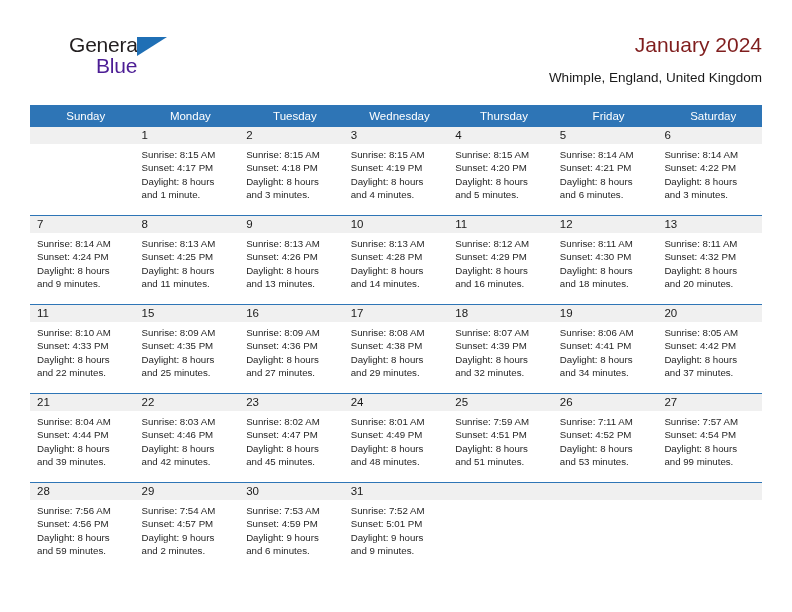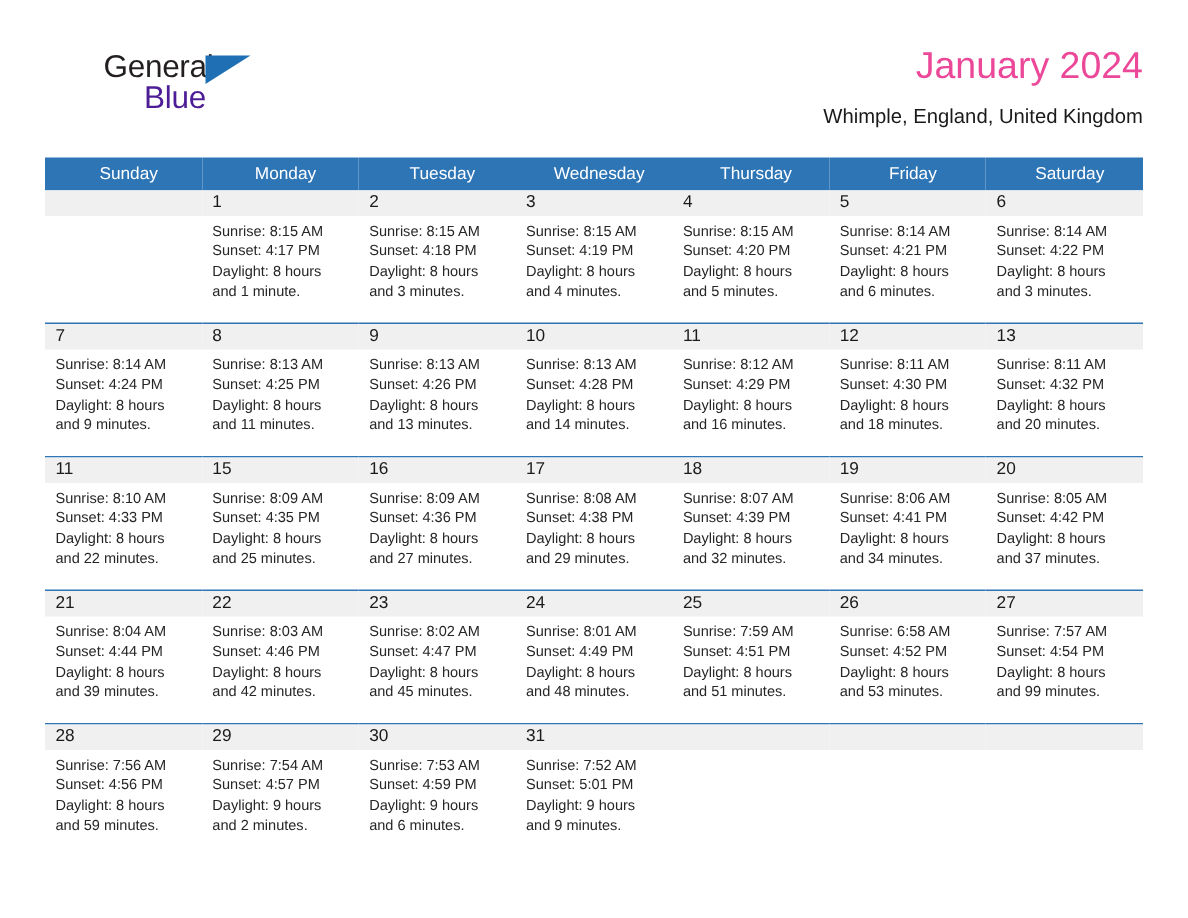--- a/index.html
+++ b/index.html
@@ -66,23 +66,23 @@
     color: #4c1d95;
     font-family: "Liberation Sans", sans-serif;
   }
   .title-block {
     position: absolute;
     right: 30px;
     top: 28px;
     text-align: right;
   }
   .month-title {
-    font-size: 25px;
+    font-size: 21px;
     line-height: 33px;
-    color: #ec4899;
+    color: #7f1d1d;
     font-weight: normal;
     white-space: nowrap;
   }
   .location {
     margin-top: 9px;
     font-size: 13.5px;
     line-height: 16px;
     color: #1a1a1a;
     white-space: nowrap;
   }
@@ -476,21 +476,21 @@
                   <div>Sunset: 4:51 PM</div>
                   <div>Daylight: 8 hours</div>
                   <div>and 51 minutes.</div>
                 </div>
               </div>
             </td>
             <td>
               <div class="cell-inner">
                 <div class="daynum-band">26</div>
                 <div class="details">
-                  <div>Sunrise: 6:58 AM</div>
+                  <div>Sunrise: 7:11 AM</div>
                   <div>Sunset: 4:52 PM</div>
                   <div>Daylight: 8 hours</div>
                   <div>and 53 minutes.</div>
                 </div>
               </div>
             </td>
             <td>
               <div class="cell-inner">
                 <div class="daynum-band">27</div>
                 <div class="details">

